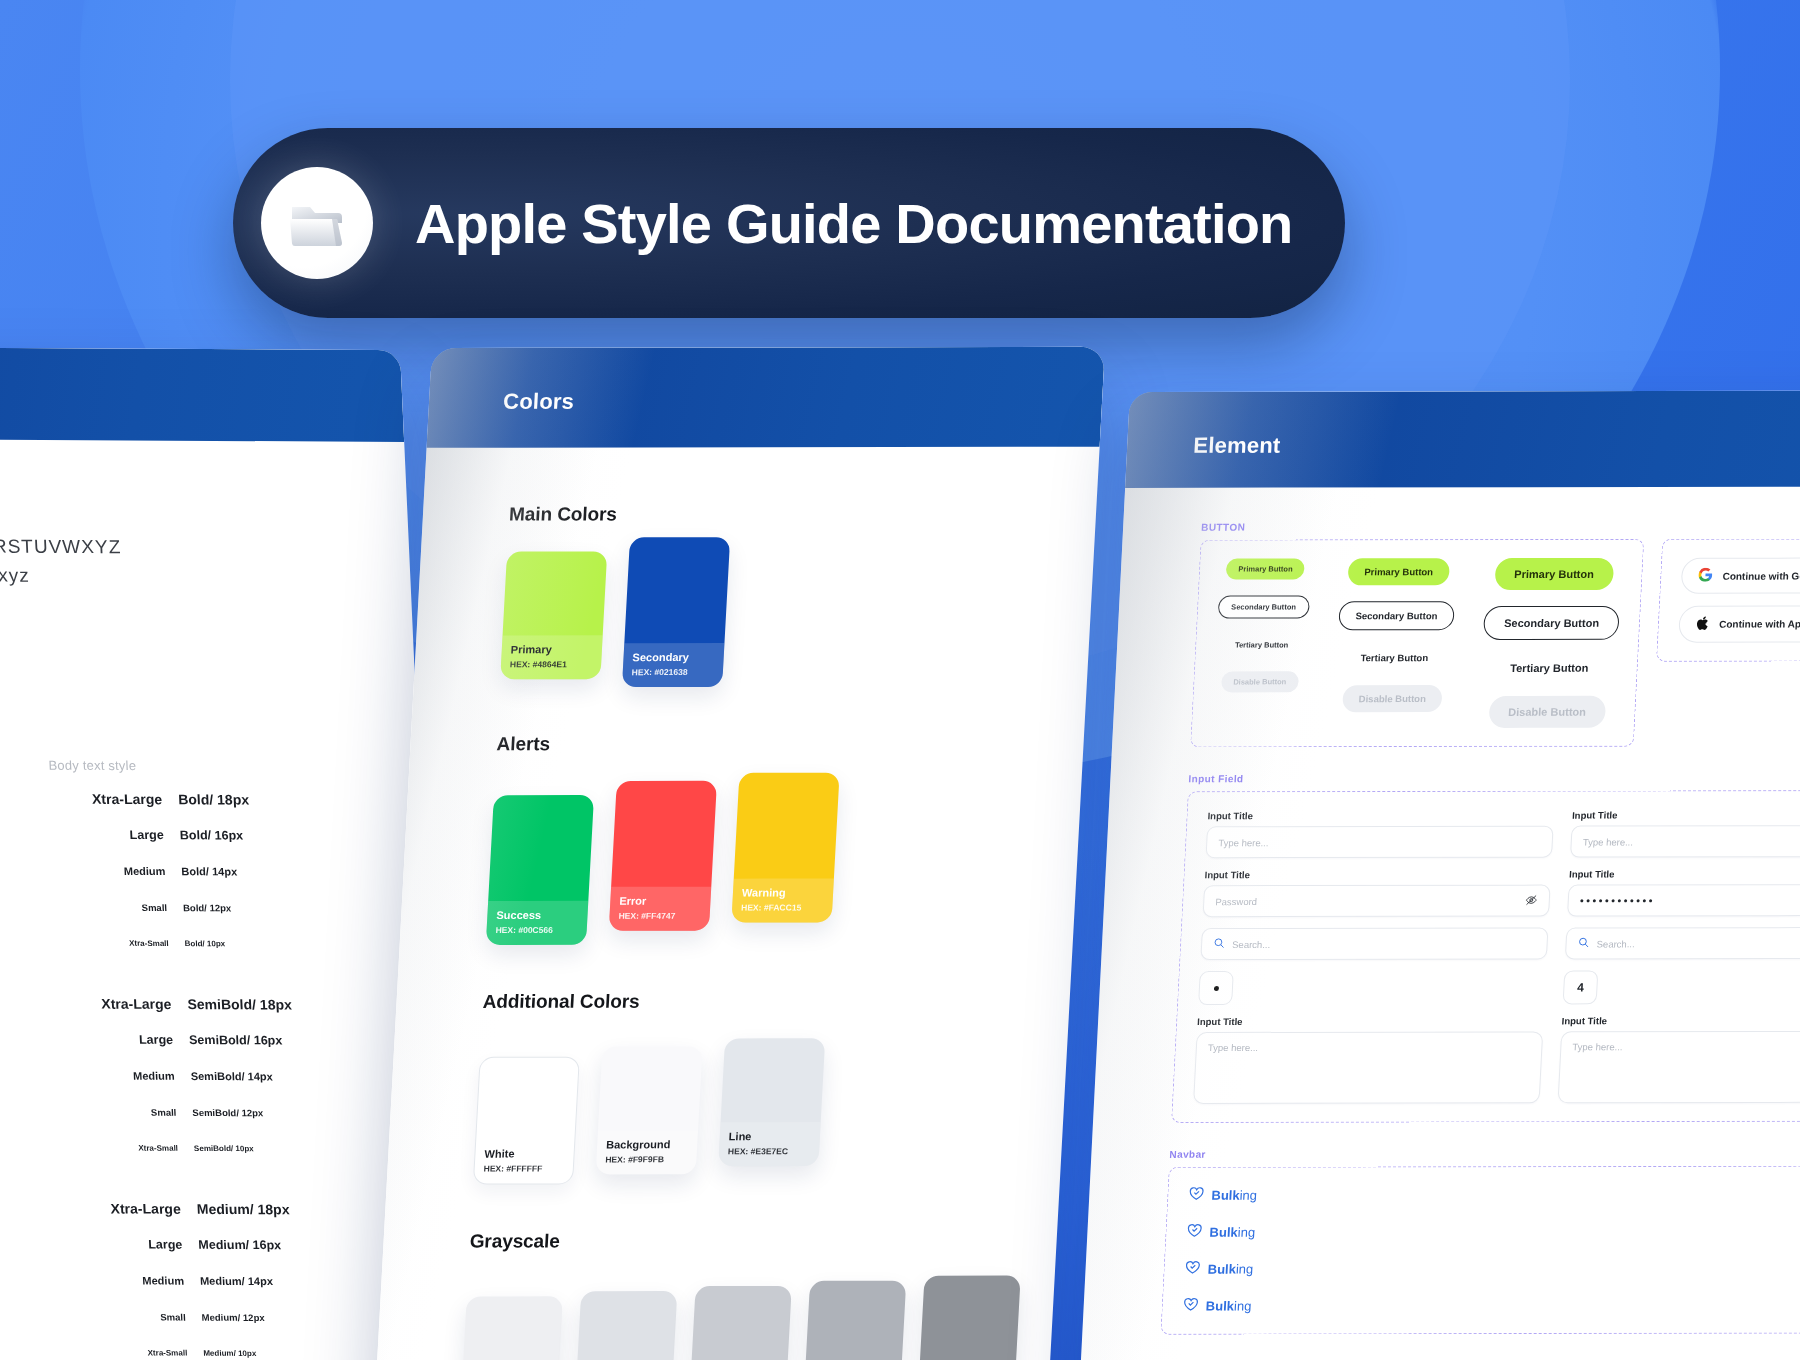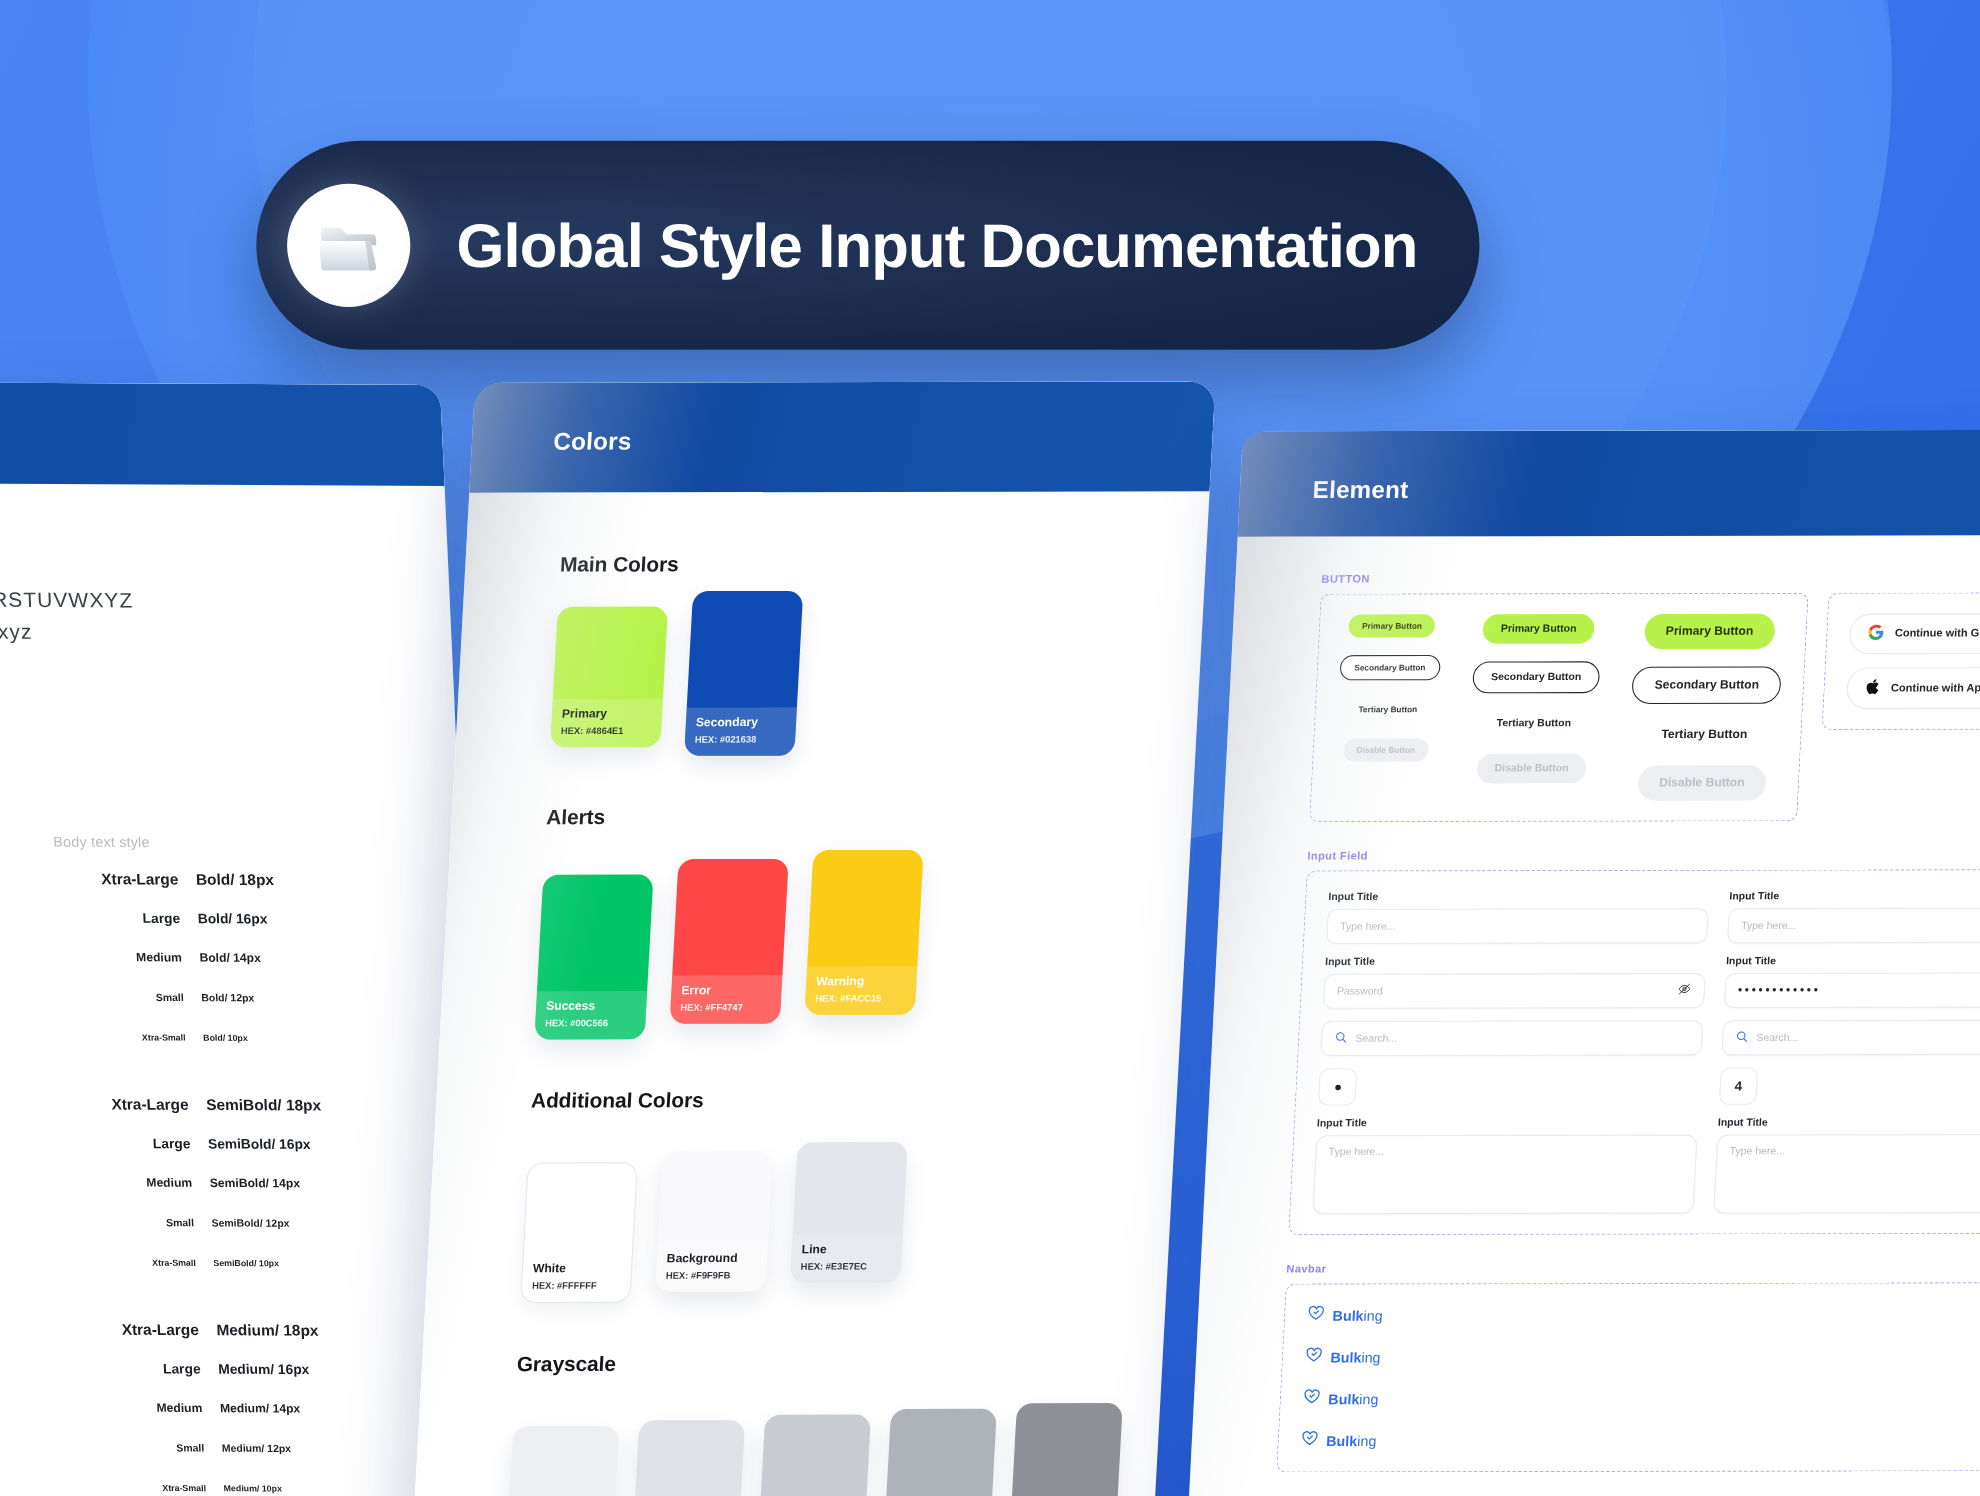--- a/index.html
+++ b/index.html
@@ -252,21 +252,21 @@
         <linearGradient id="fg2" x1="0" y1="0" x2="0" y2="1">
           <stop offset="0" stop-color="#ffffff"></stop>
             <stop offset="1" stop-color="#cdd3dc"></stop>
         </linearGradient>
       </defs>
       <path d="M4 9 h18 l5 6 h23 a4 4 0 0 1 4 4 v6 H4 Z" fill="url(#fg1)"></path>
       <path d="M2 21 h47 l5 24 a3 3 0 0 1 -3 3 H7 a3 3 0 0 1 -3 -2.6 Z" fill="url(#fg2)"></path>
       <path d="M49 21 l5 24 a3 3 0 0 1 -3 3 h-3 l-4 -27 Z" fill="#aeb6c2" opacity=".55"></path>
     </svg>
   </div>
-  <div id="title-text">Global Style Input Documentation</div>
+  <div id="title-text">Apple Style Guide Documentation</div>
 </div>
 
 <div class="card" id="card-typography">
   <div class="card-head">
     
   </div>
   <div class="type-body">
     <div class="font-name">Plus Jakarta Sans</div>
     <div class="glyph-row">
       <div>ABCDEFGHIJKLMNOPQRSTUVWXYZ</div>

